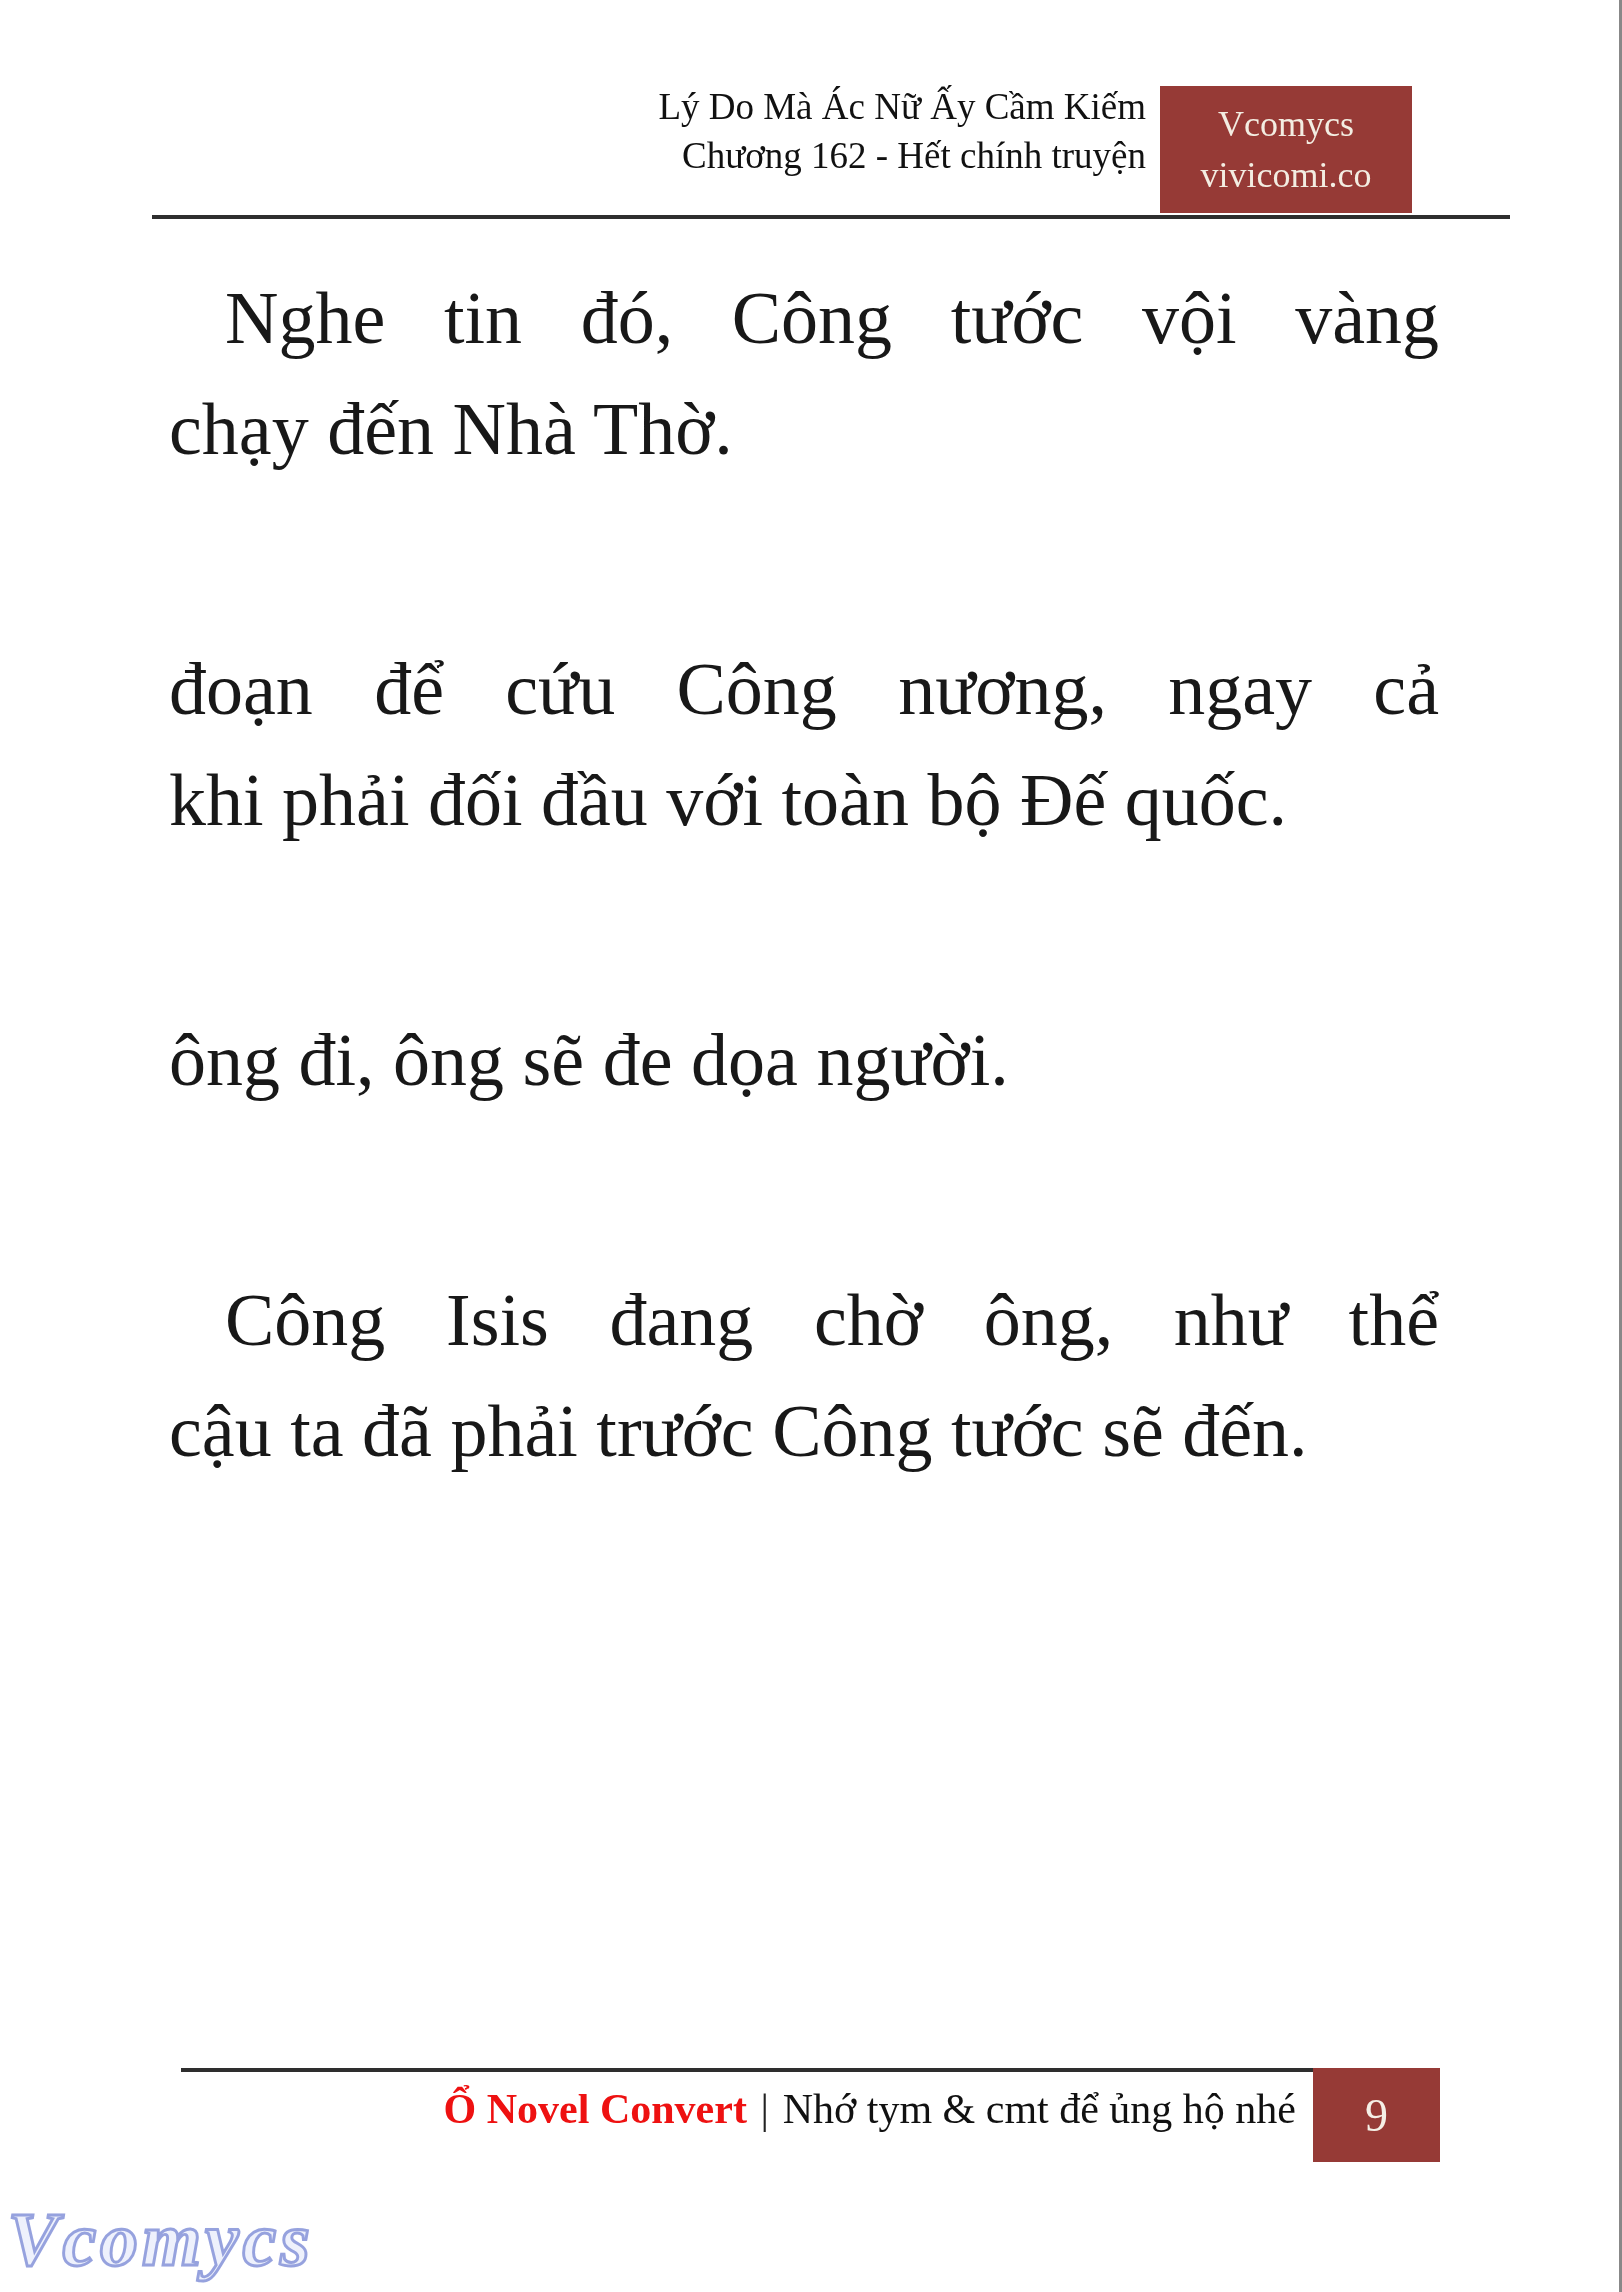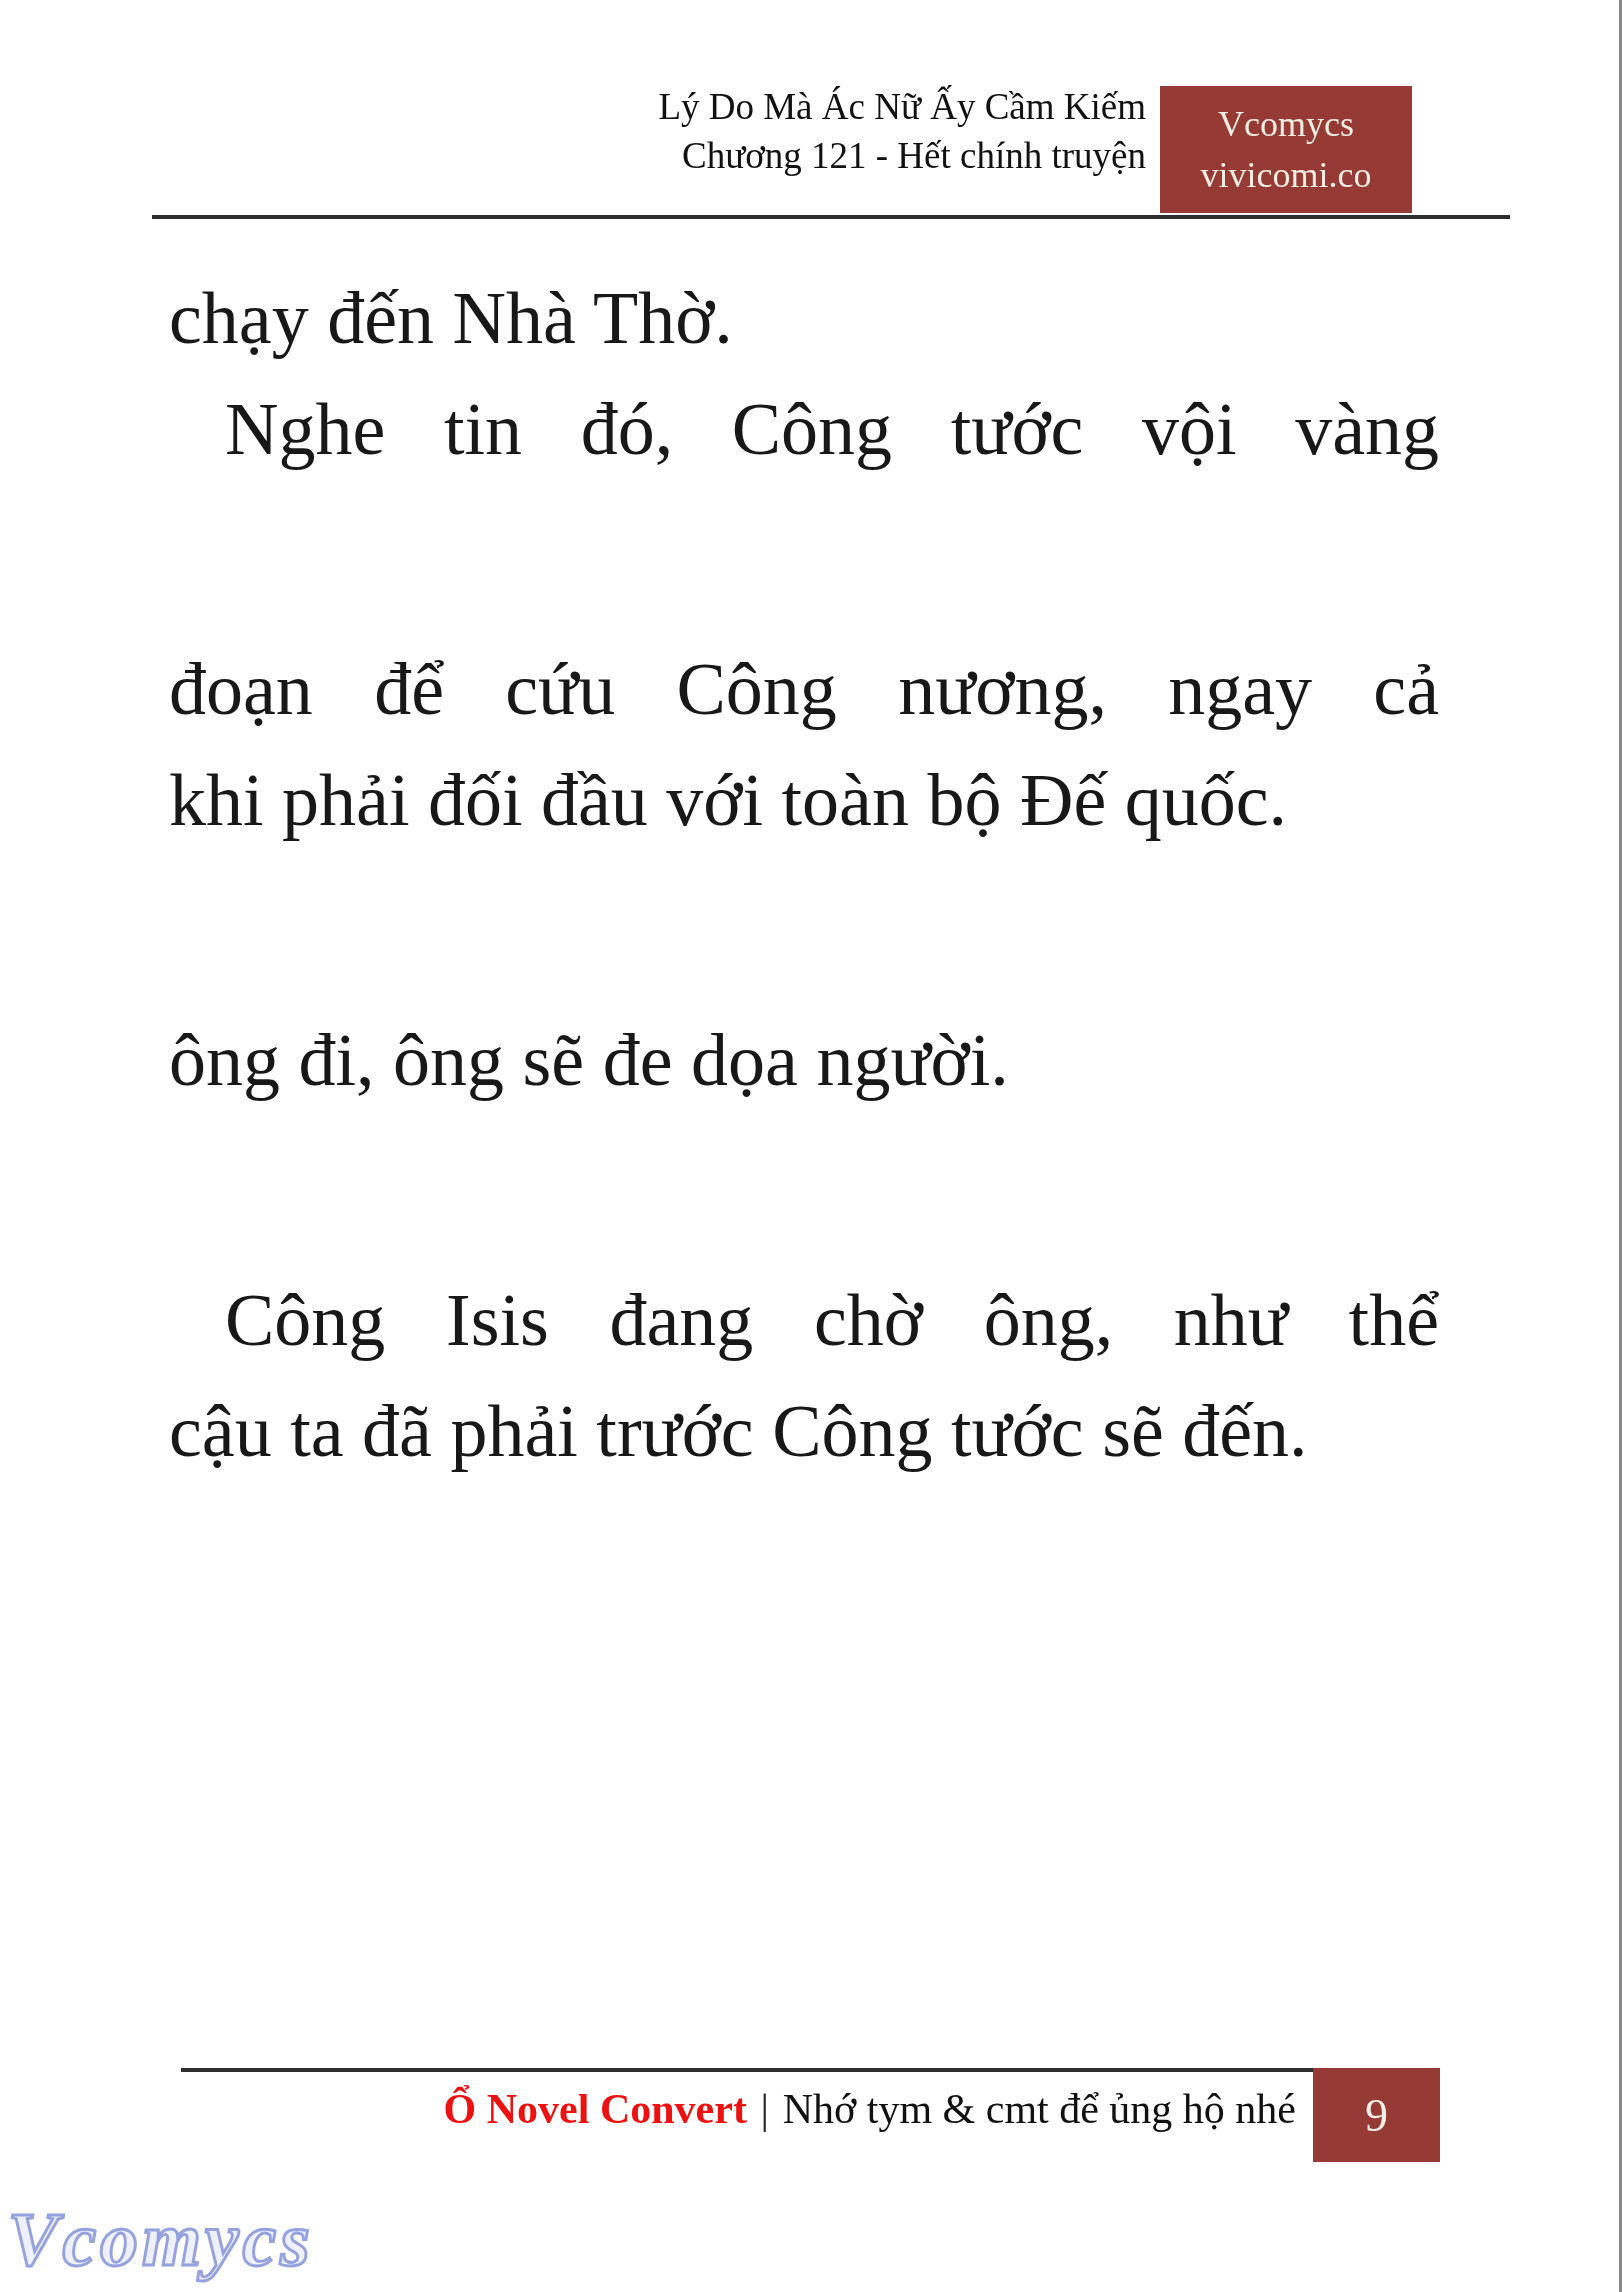--- a/index.html
+++ b/index.html
@@ -100,34 +100,34 @@
     text-shadow:0 0 2px var(--wm-color,#96a2de);
   }
 </style>
 </head>
 <body>
 
 <div class="page">
 
   <div class="title-block">
     <div>Lý Do Mà Ác Nữ Ấy Cầm Kiếm</div>
-    <div>Chương 121 - Hết chính truyện</div>
+    <div>Chương 162 - Hết chính truyện</div>
   </div>
 
   <div class="brand-box">
     <div>Vcomycs</div>
     <div>vivicomi.co</div>
   </div>
 
   <div class="header-rule"></div>
 
   <main class="chapter-text" id="paragraphs">
       <div class="para">
+        <div class="line first-line">Nghe tin đó, Công tước vội vàng</div>
         <div class="line last-line">chạy đến Nhà Thờ.</div>
-        <div class="line first-line">Nghe tin đó, Công tước vội vàng</div>
       </div>
       <div class="para">
         <div class="line">đoạn để cứu Công nương, ngay cả</div>
         <div class="line last-line">khi phải đối đầu với toàn bộ Đế quốc.</div>
       </div>
       <div class="para">
         <div class="line last-line">ông đi, ông sẽ đe dọa người.</div>
       </div>
       <div class="para">
         <div class="line first-line">Công Isis đang chờ ông, như thể</div>

